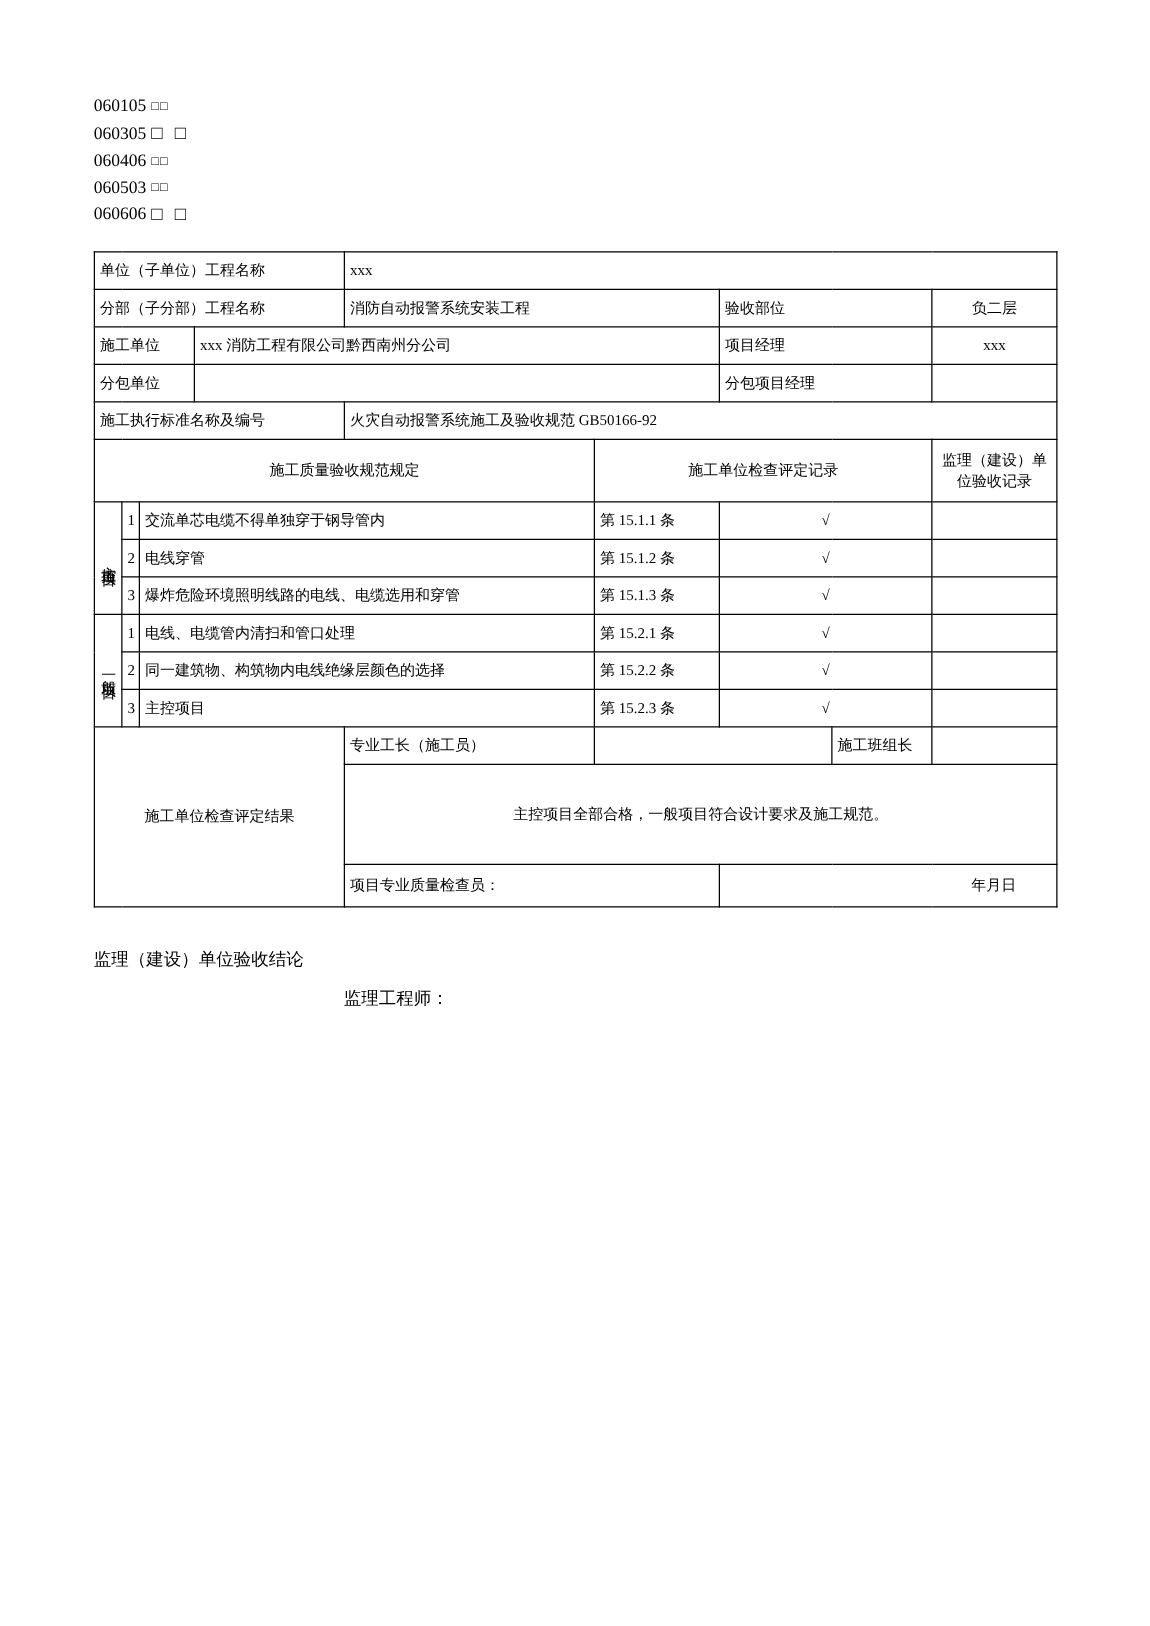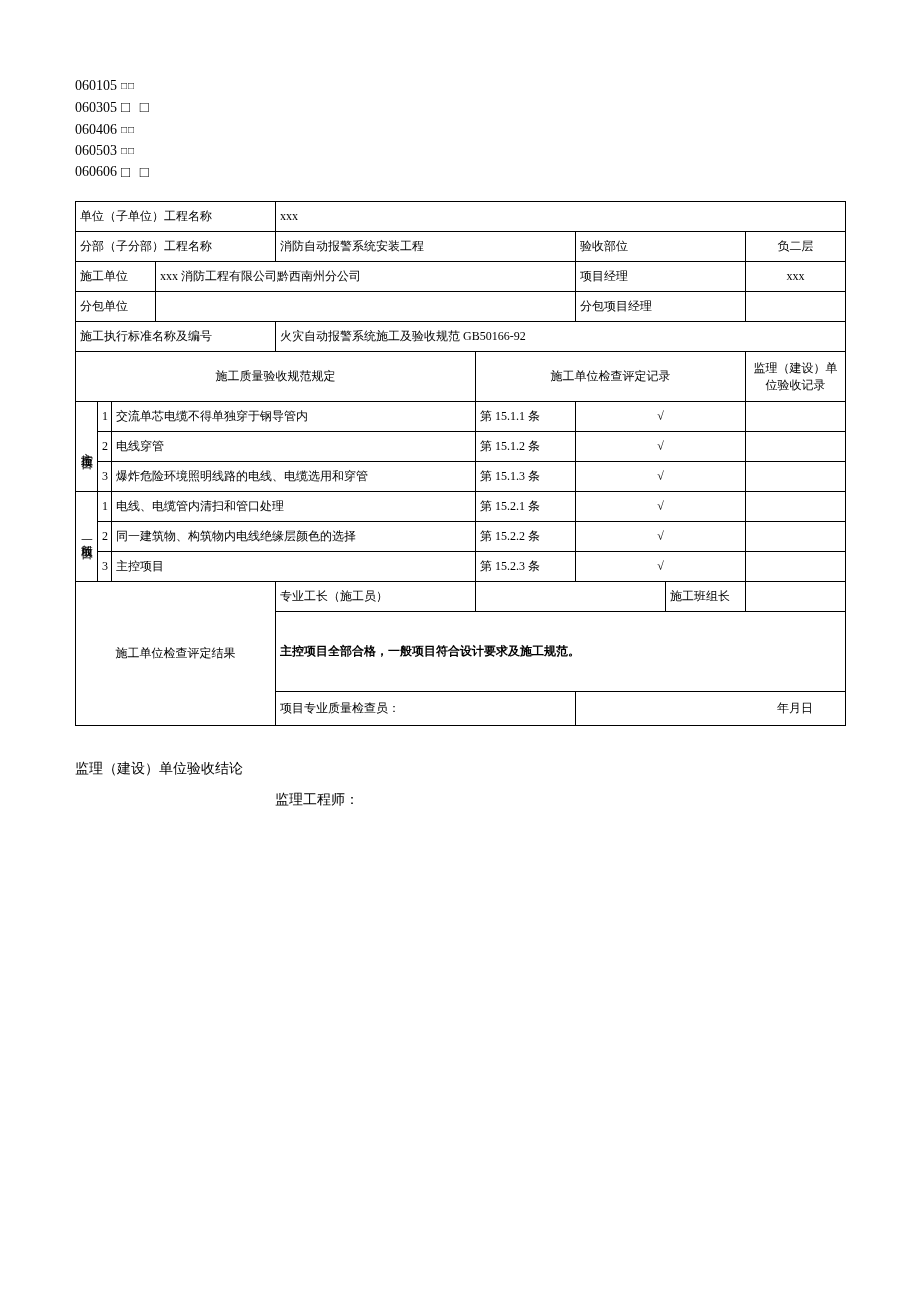--- a/index.html
+++ b/index.html
@@ -51,22 +51,21 @@
       text-orientation: upright;
       text-align: center;
       letter-spacing: 2px;
       width: 22px;
       padding: 2px;
     }
     .check { text-align: center; }
     .result-block {
       height: 80px;
       vertical-align: middle;
-      text-align: left;
-      font-weight: bold;
+      text-align: center;
     }
     .footer-row td {
       padding: 8px 4px;
     }
     .post-table {
       margin-top: 28px;
       line-height: 2.2;
     }
     .post-table .indent {
       padding-left: 200px;

